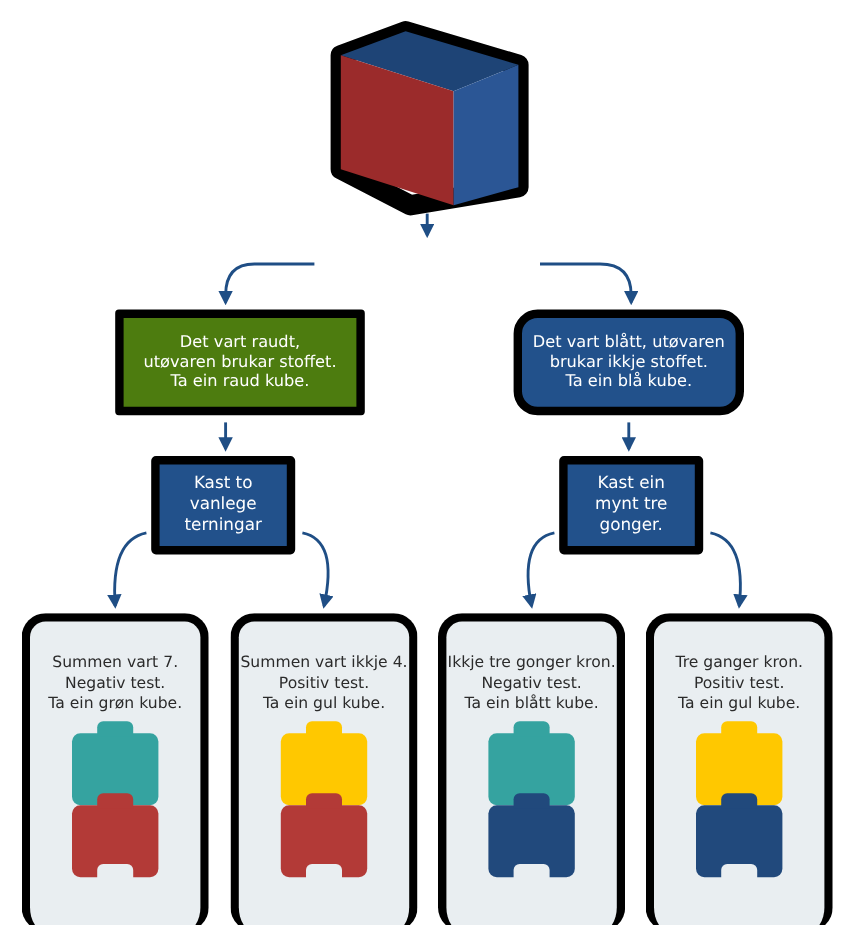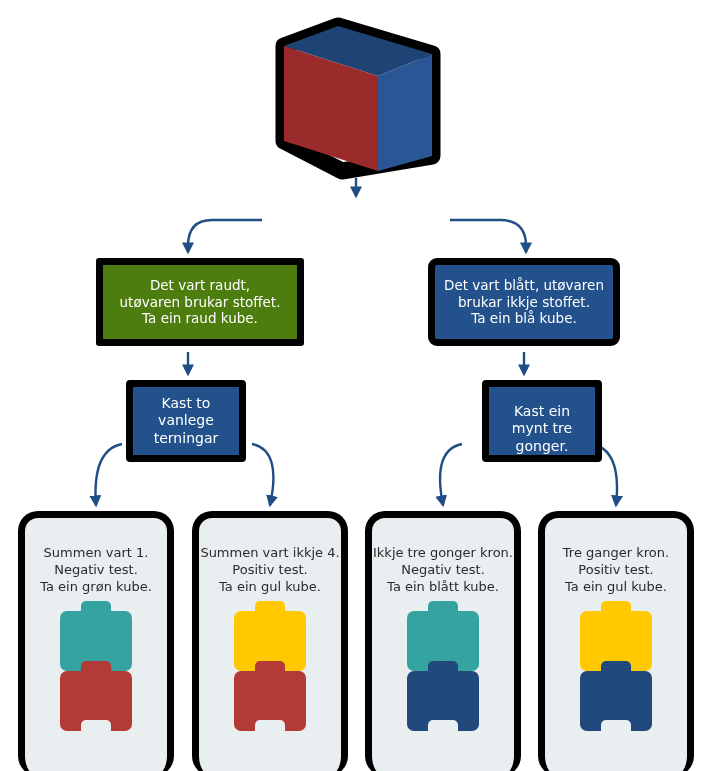--- a/index.html
+++ b/index.html
@@ -57,36 +57,36 @@
     border-radius: 3px;
     background: #4d7c0f;
     border: 7px solid #000000;
     font-size: 13.5px;
   }
   .node-blue {
     left: 428px;
     top: 258px;
     width: 192px;
     height: 88px;
-    border-radius: 9px;
+    border-radius: 20px;
     background: #22518B;
     border: 7px solid #000000;
     font-size: 13.5px;
   }
   .node-mid {
     top: 380px;
     width: 120px;
     height: 82px;
     border-radius: 4px;
     background: #22518B;
     border: 7px solid #000000;
     font-size: 14px;
   }
   .node-mid-left  { left: 126px; }
-  .node-mid-right { left: 482px; align-items: flex-end; }
+  .node-mid-right { left: 466px; }
 
   .panel {
     position: absolute;
     top: 511px;
     width: 156px;
     height: 265px;
     box-sizing: border-box;
     border-radius: 20px;
     background: #E9EEF1;
     border: 7px solid #000000;
@@ -215,21 +215,21 @@
 vanlege
 terningar</span>
   </div>
   <div class="node node-mid node-mid-right">
     <span>Kast ein
 mynt tre
 gonger.</span>
   </div>
 
   <div class="panel panel-1">
-    <div class="panel-text">Summen vart 1.
+    <div class="panel-text">Summen vart 7.
 Negativ test.
 Ta ein grøn kube.</div>
     <div class="brick-stack">
       <div class="brick" style="background:#35A3A0"></div>
       <div class="brick brick-lower" style="background:#B33A37"></div>
     </div>
   </div>
 
   <div class="panel panel-2">
     <div class="panel-text">Summen vart ikkje 4.

